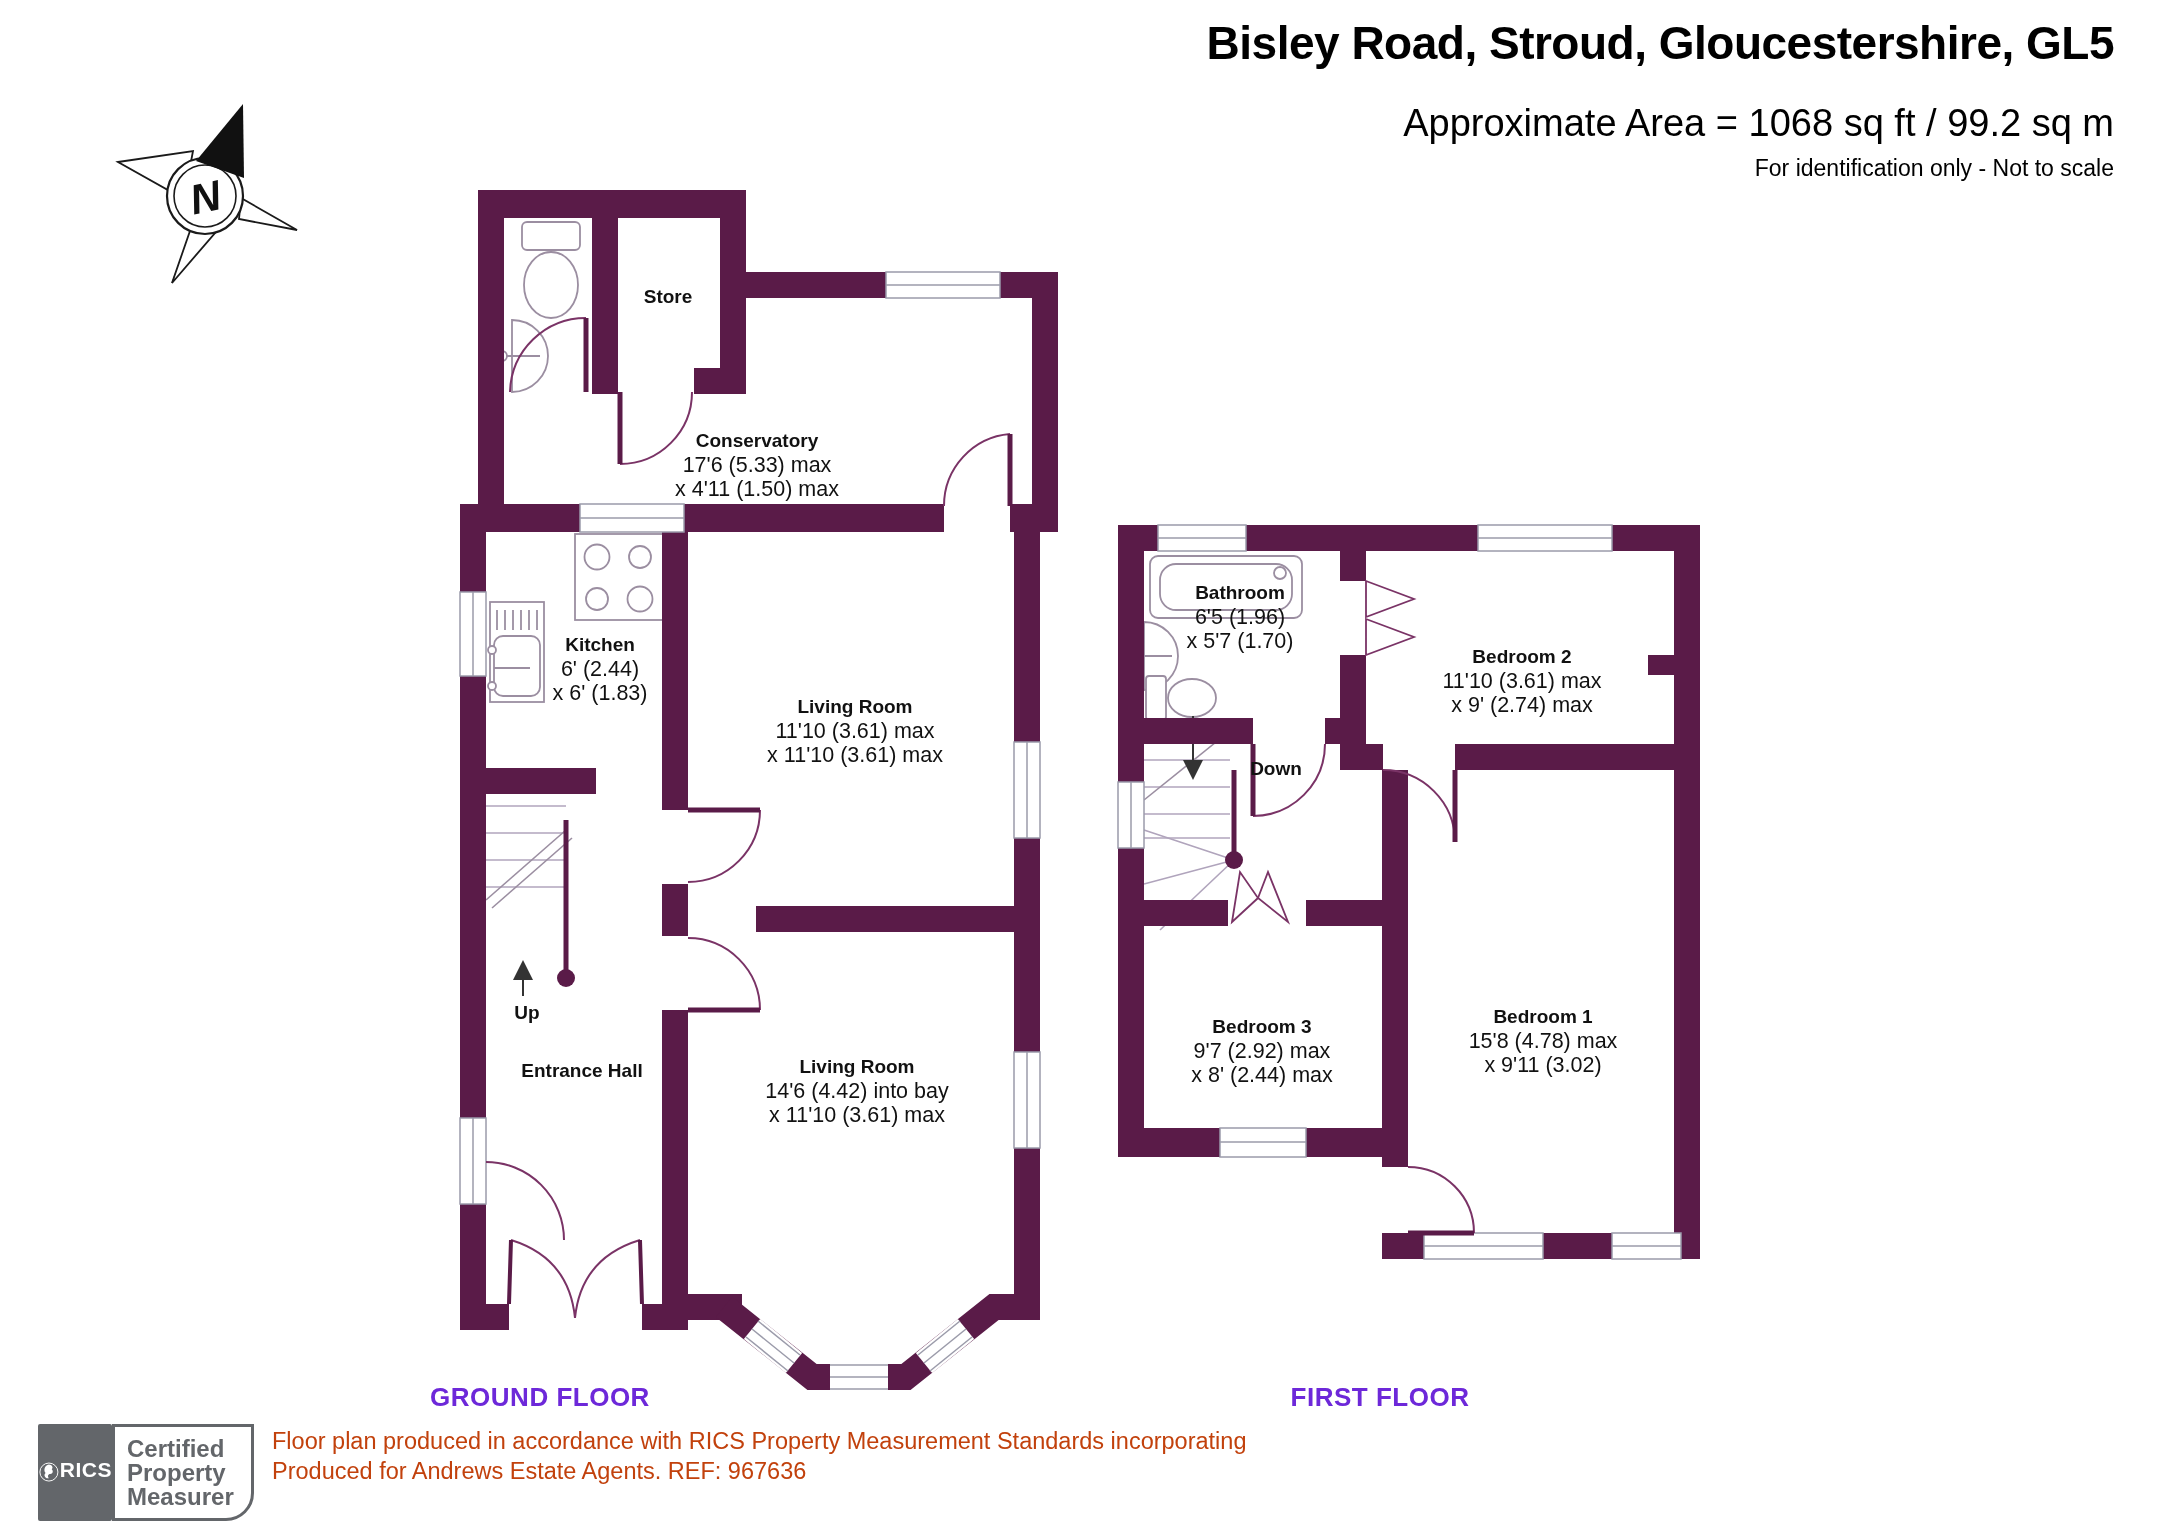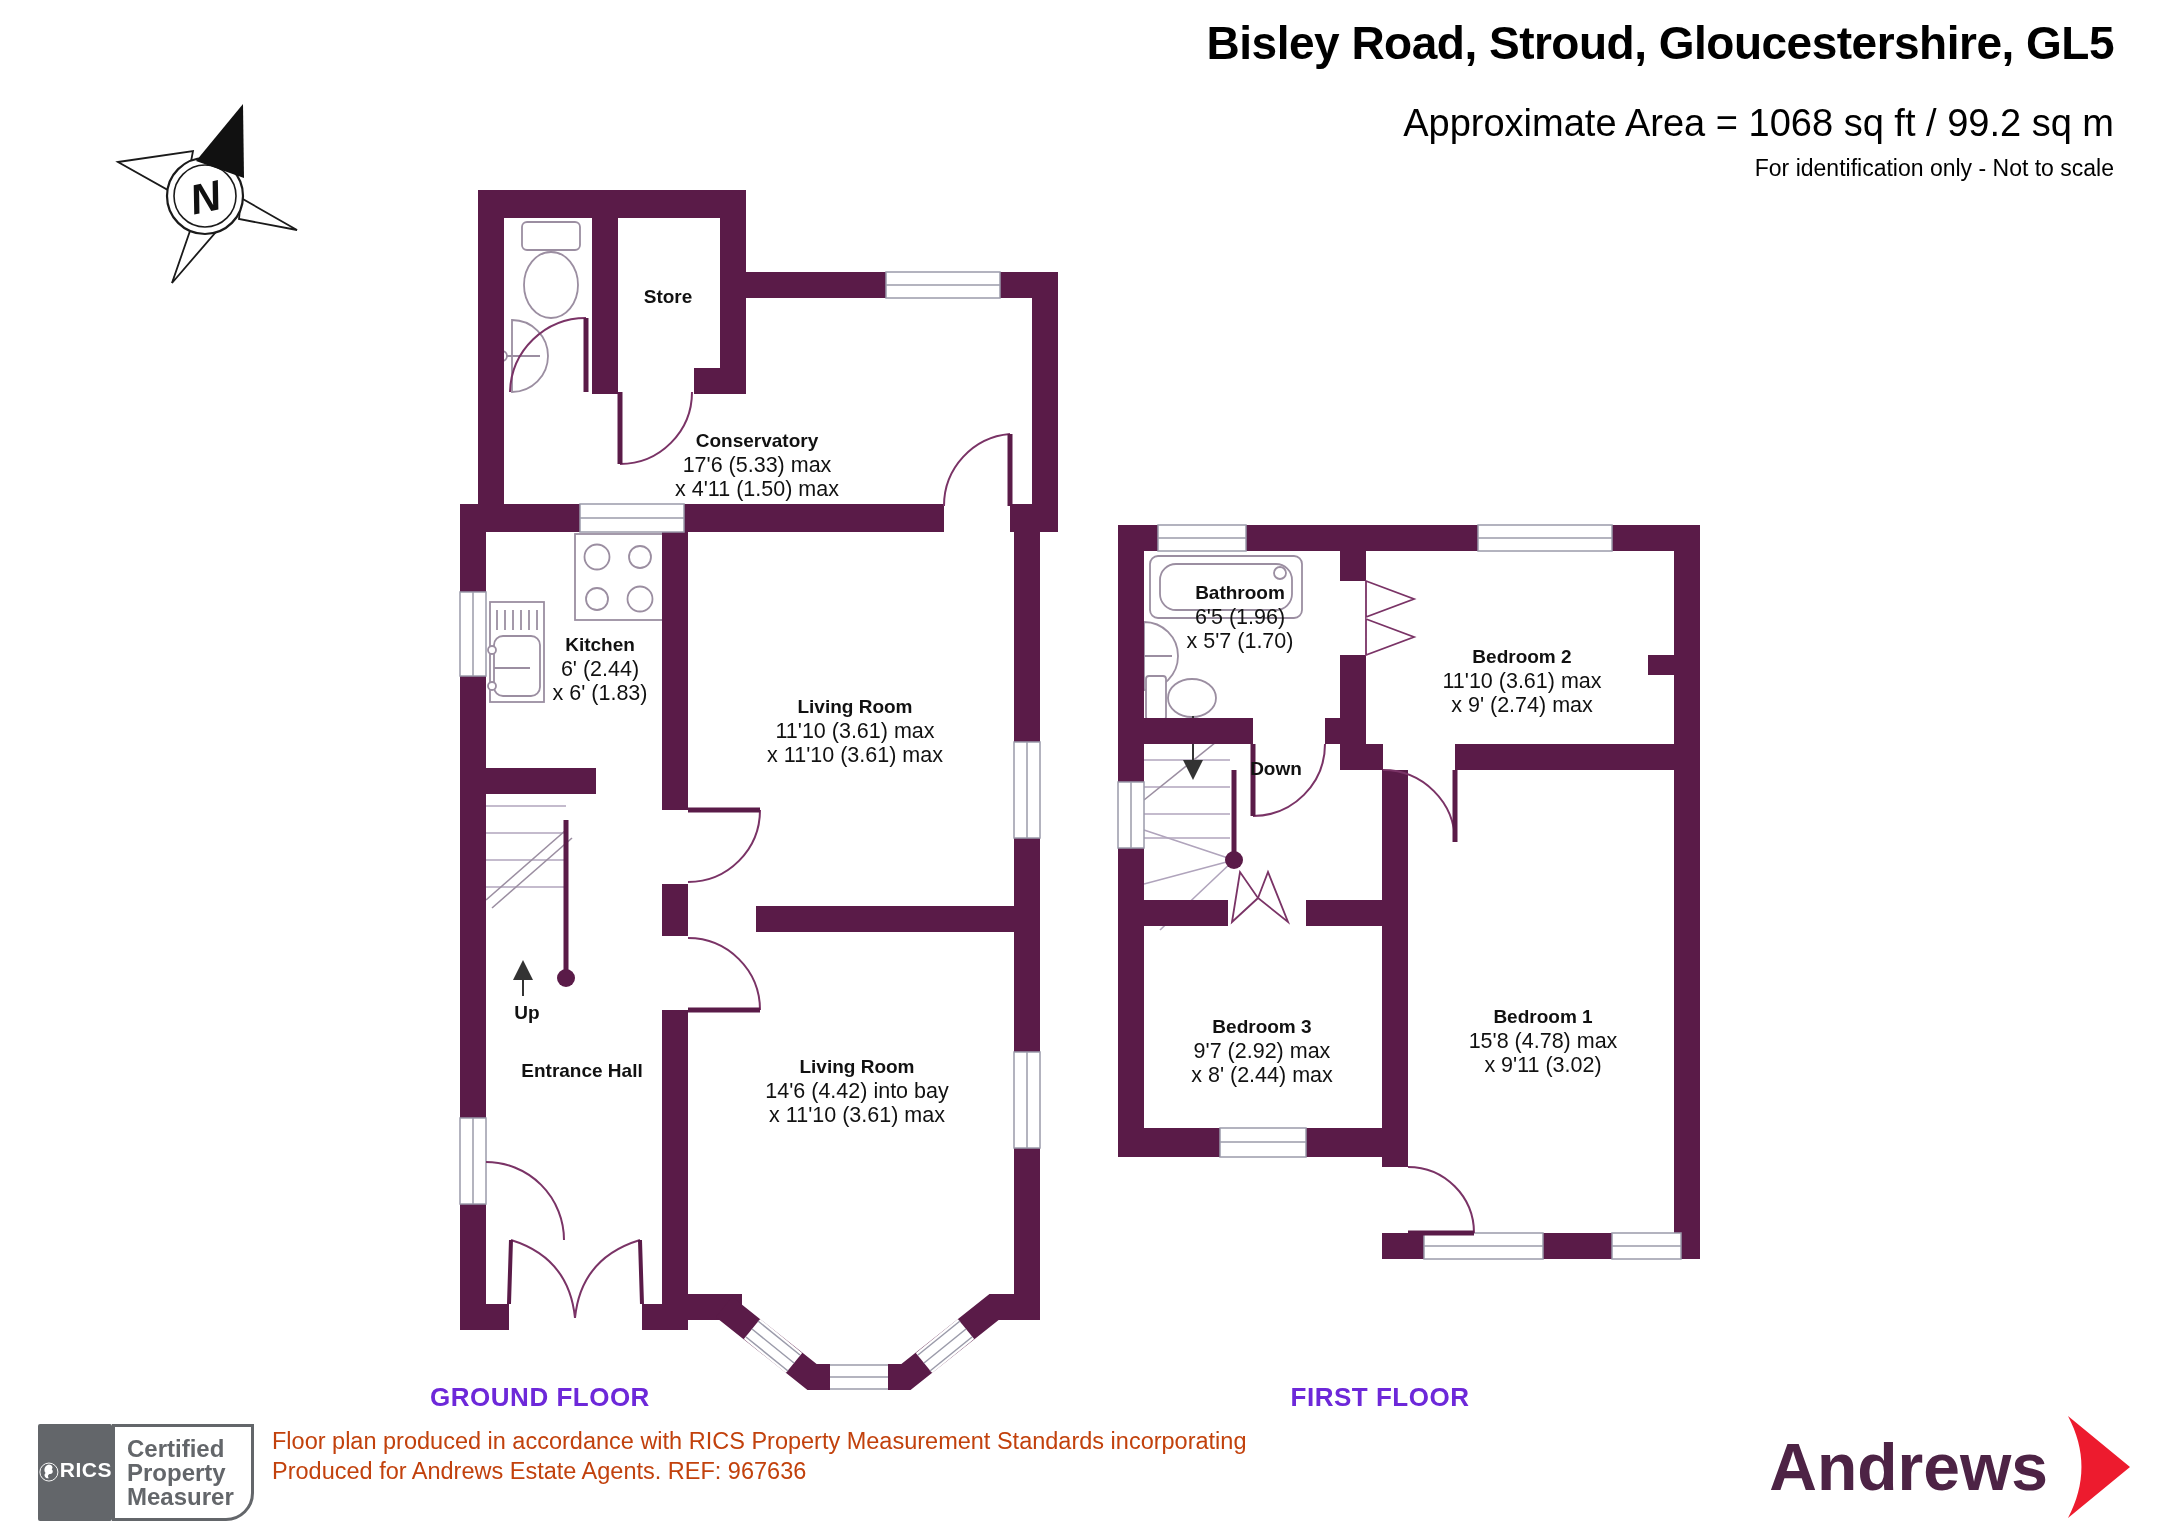--- a/index.html
+++ b/index.html
@@ -363,20 +363,14 @@
   </div>
   <div class="cpm">
     <div>Certified</div>
     <div>Property</div>
     <div>Measurer</div>
   </div>
   <div class="foot-text">
     <div>Floor plan produced in accordance with RICS Property Measurement Standards incorporating</div>
     <div>Produced for Andrews Estate Agents.   REF:   967636</div>
   </div>
-  <div class="andrews">
-    <span class="word">Andrews</span>
-    <svg width="70" height="106" viewBox="0 0 70 106">
-      <path d="M 4,2 L 66,53 L 4,104 C 22,70 22,36 4,2 Z" fill="#ed1b2e"></path>
-    </svg>
-  </div>
 
 </div>
 
 </body></html>

